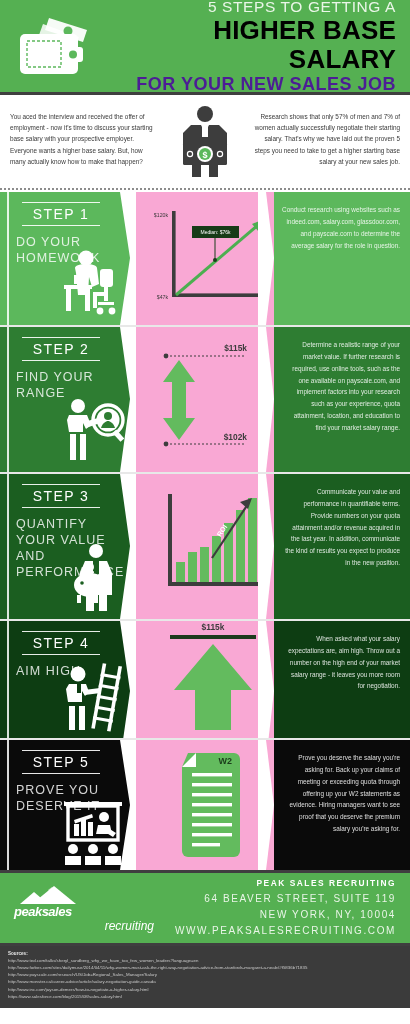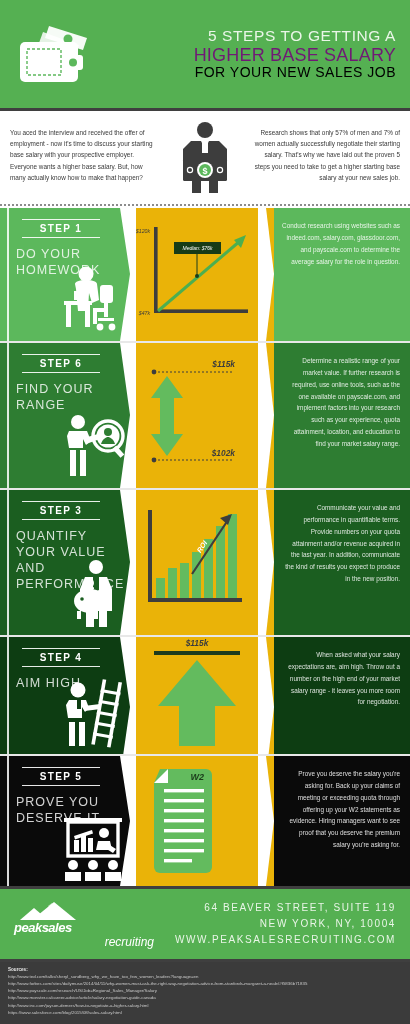--- a/index.html
+++ b/index.html
@@ -12,21 +12,21 @@
     position: relative;
     width: 410px;
     height: 1024px;
     overflow: hidden;
     background: #ffffff;
   }
 
   
   .header {
     position: relative;
-    height: 108px;
+    height: 92px;
     background: #55b council;
     background: #55b052;
     display: flex;
     align-items: center;
     padding: 0 14px 0 10px;
   }
   .header-icon {
     width: 96px;
     flex: 0 0 96px;
     display: flex;
@@ -39,30 +39,30 @@
     color: #ffffff;
     line-height: 1.12;
   }
   .h-line1 {
     font-size: 15.5px;
     letter-spacing: 0.6px;
     color: #eaf6e8;
     font-weight: 400;
   }
   .h-line2 {
+    font-size: 26px;
+    font-weight: bold;
+    letter-spacing: 0.2px;
+    color: #000000;
+  }
+  .h-line3 {
     font-size: 18px;
-    font-weight: normal;
-    letter-spacing: 0.2px;
-    color: #701a75;
-  }
-  .h-line3 {
-    font-size: 14px;
     letter-spacing: 0.5px;
-    color: #000000;
-    font-weight: 400;
+    color: #4c1d95;
+    font-weight: 700;
   }
   .header-rule {
     height: 3px;
     background: #3f3f3f;
   }
 
   
   .intro {
     display: flex;
     align-items: flex-start;
@@ -110,22 +110,22 @@
   }
   .step-left::before {
     content: "";
     position: absolute;
     left: 7px; top: 0; bottom: 0;
     width: 2px;
     background: rgba(255,255,255,0.85);
   }
   .step-badge {
     display: inline-block;
-    font-size: 10px;
-    font-weight: bold;
+    font-size: 14px;
+    font-weight: normal;
     letter-spacing: 1.4px;
     color: #ffffff;
     padding: 3px 0 3px 0;
     border-top: 1.6px solid rgba(255,255,255,0.9);
     border-bottom: 1.6px solid rgba(255,255,255,0.9);
     min-width: 78px;
     text-align: center;
     margin-left: 8px;
   }
   .step-title {
@@ -141,26 +141,25 @@
     position: absolute;
     right: 4px;
     bottom: 4px;
     width: 76px;
     height: 76px;
   }
   .step-mid {
     position: relative;
     width: 138px;
     flex: 0 0 138px;
-    background: #eab308;
+    background: #f9a8d4;
     z-index: 1;
     display: flex;
     align-items: center;
-    justify-content: flex-start;
-    font-style: italic;
+    justify-content: flex-end;
   }
   .step-right {
     position: relative;
     flex: 1 1 0;
     padding: 12px 10px 10px 8px;
     text-align: right;
     font-size: 6.4px;
     line-height: 1.85;
     color: rgba(255,255,255,0.85);
     z-index: 2;
@@ -356,21 +355,21 @@
         <svg width="16" height="133" viewBox="0 0 16 133" preserveAspectRatio="none">
           <polygon points="0,0 8,0 16,66 8,133 0,133" fill="#ffffff"></polygon>
         </svg>
       </div>
       <div class="step-right">Conduct research using websites such as indeed.com, salary.com, glassdoor.com, and payscale.com to determine the average salary for the role in question.</div>
     </div>
     <div class="band-sep"></div>
 
     <div class="step s2" style="height:145px">
       <div class="step-left">
-        <div class="step-badge">STEP 6</div>
+        <div class="step-badge">STEP 2</div>
         <div class="step-title">FIND YOUR RANGE</div>
         <div class="step-illus">
           <svg width="76" height="76" viewBox="0 0 76 76">
             <g fill="#ffffff">
               <circle cx="22" cy="14" r="7"></circle>
               <path d="M13 23 h18 l4 10 l-5 4 l-3 -6 v9 h-14 l-2 -12 z"></path>
               <rect x="14" y="42" width="6" height="26"></rect>
               <rect x="24" y="42" width="6" height="26"></rect>
               <path d="M28 30 l14 -4 l2 5 l-14 5 z"></path>
               <circle cx="52" cy="28" r="15" fill="none" stroke="#ffffff" stroke-width="3.4"></circle>
@@ -578,20 +577,21 @@
         <g fill="#ffffff">
           <polygon points="40,2 62,20 18,20"></polygon>
           <polygon points="20,8 34,20 6,20"></polygon>
           <path d="M34 6 l4 -3 l3 4 l-4 2 z" opacity="0.6"></path>
         </g>
       </svg>
       <div class="logo-word">peaksales</div>
       <div class="logo-sub">recruiting</div>
     </div>
     <div class="footer-info">
+      <div class="fi-name">PEAK SALES RECRUITING</div>
       <div class="fi-line">64 BEAVER STREET, SUITE 119</div>
       <div class="fi-line">NEW YORK, NY, 10004</div>
       <div class="fi-line">WWW.PEAKSALESRECRUITING.COM</div>
     </div>
   </div>
   <div class="footer-rule"></div>
 
   <div class="sources">
     <div class="src-title">Sources:</div>
     <div class="src-item">http://www.ted.com/talks/sheryl_sandberg_why_we_have_too_few_women_leaders?language=en</div>

